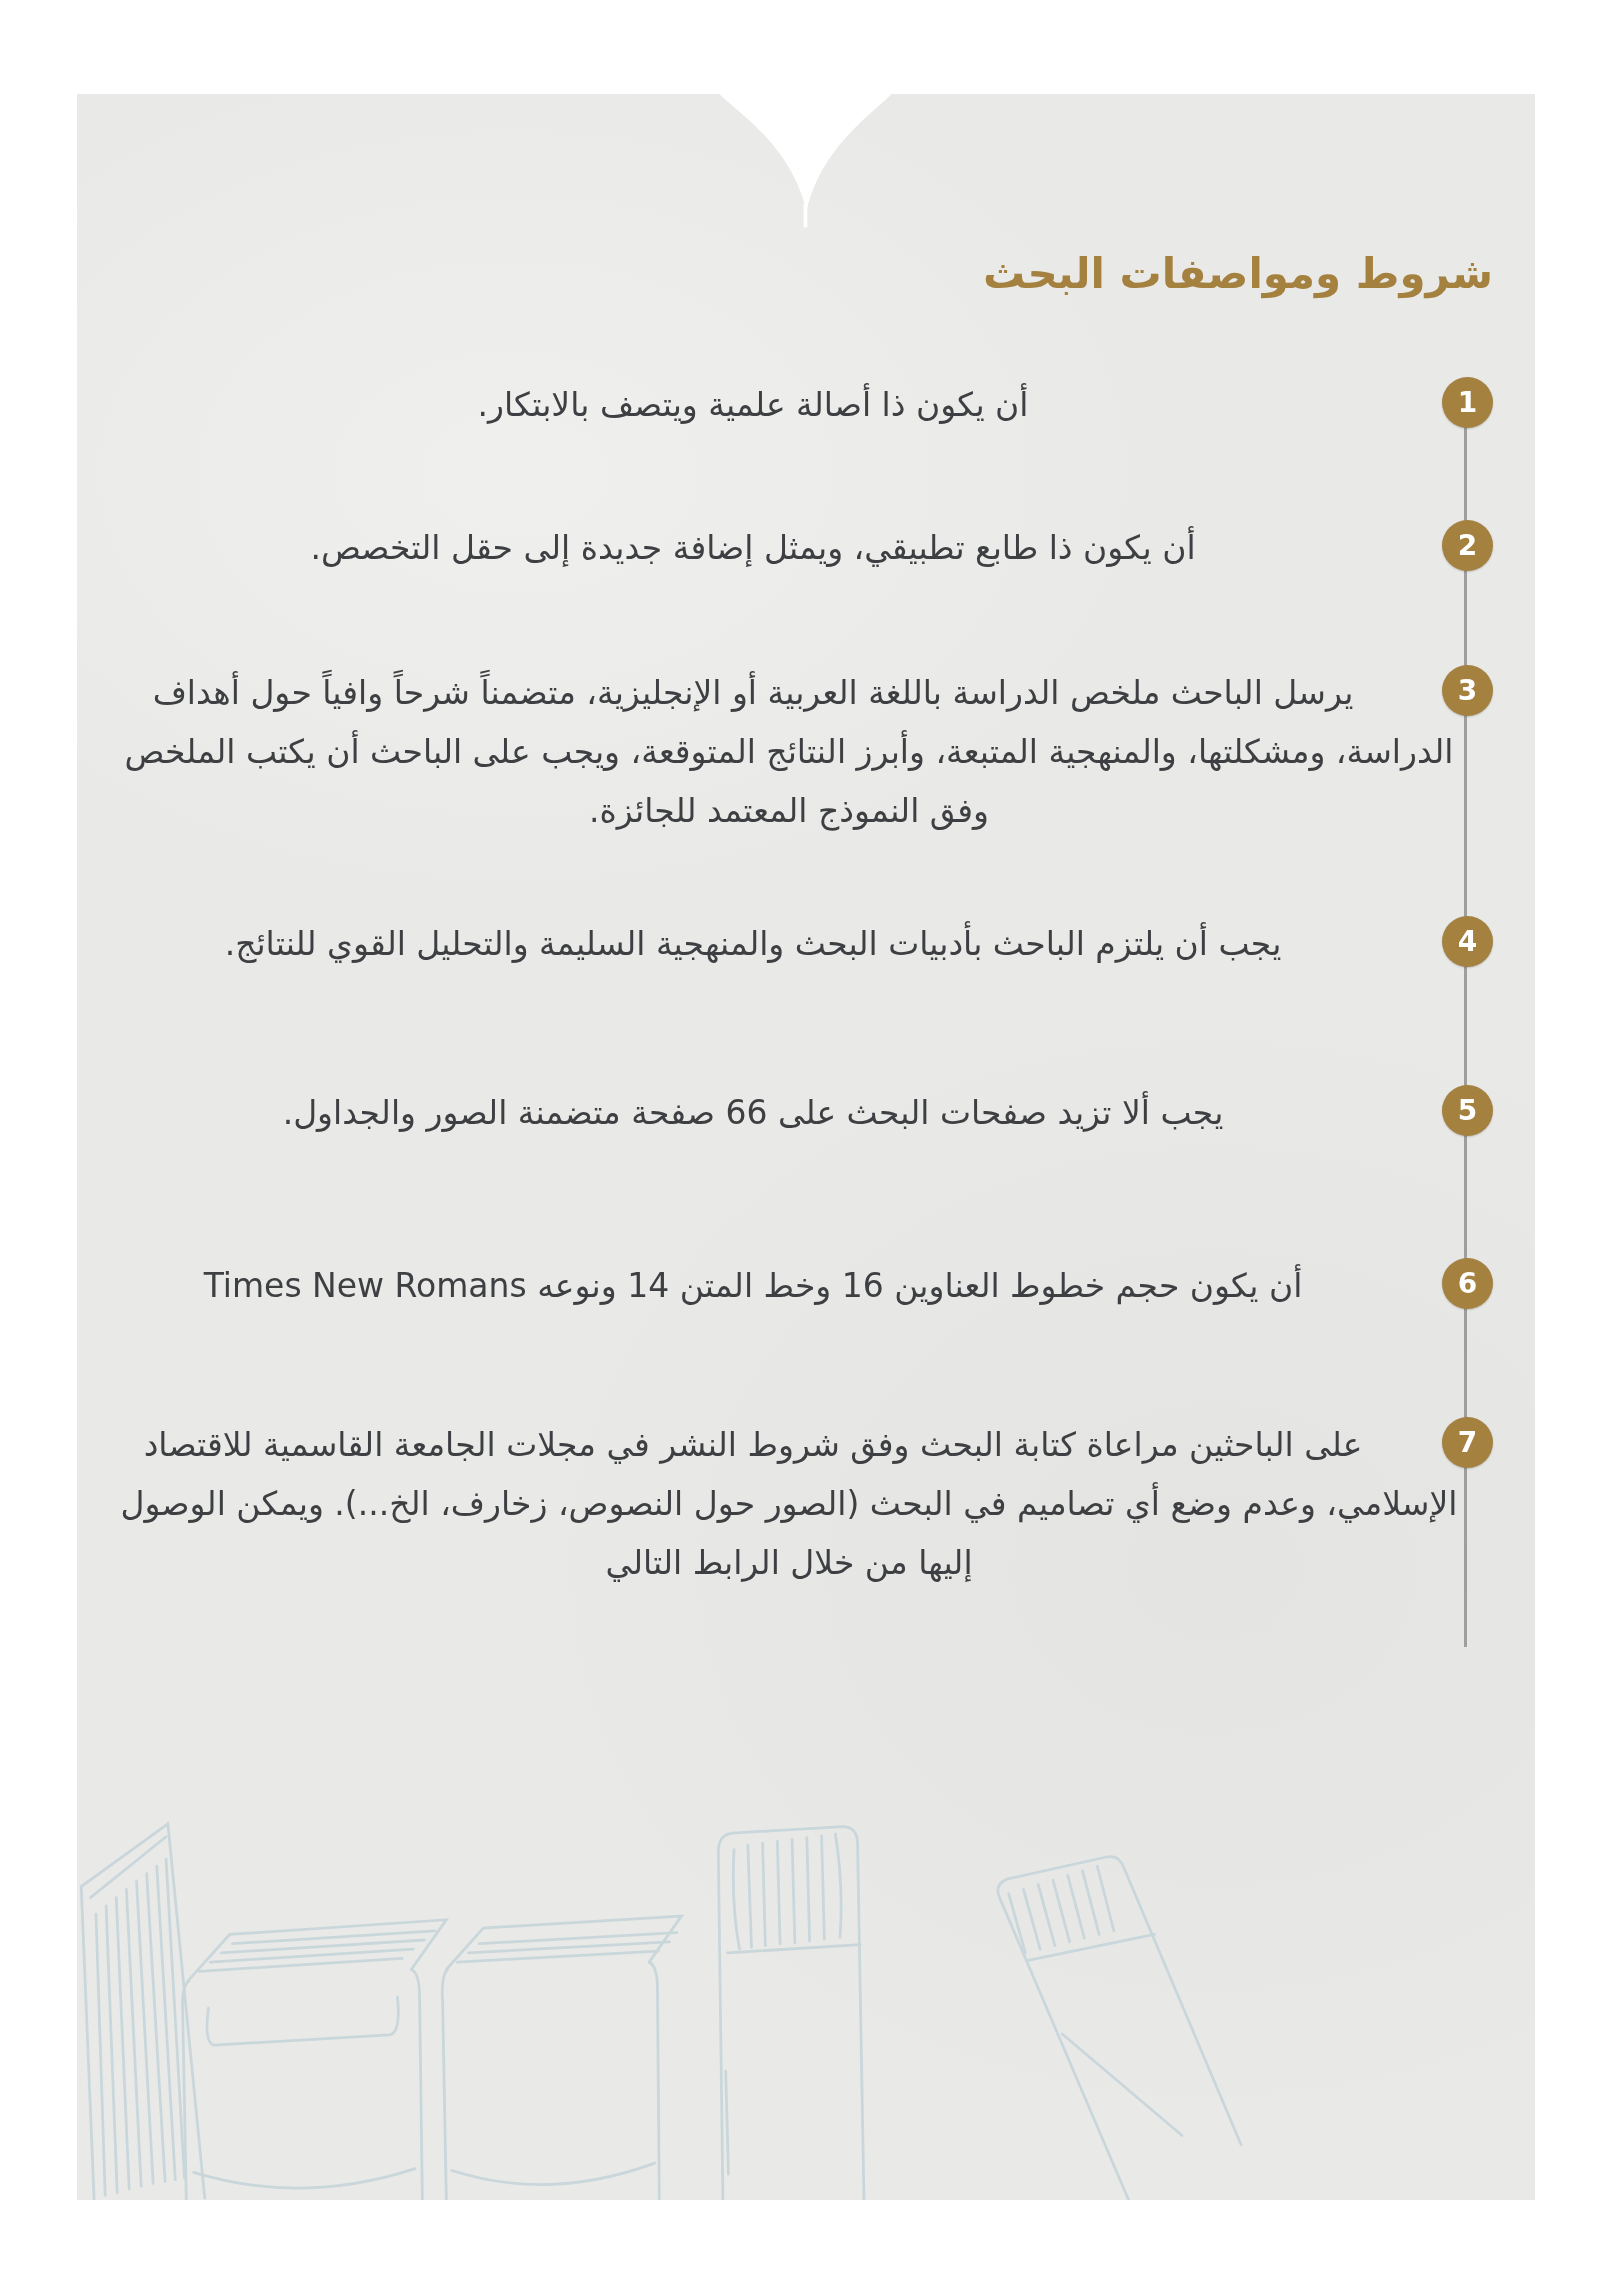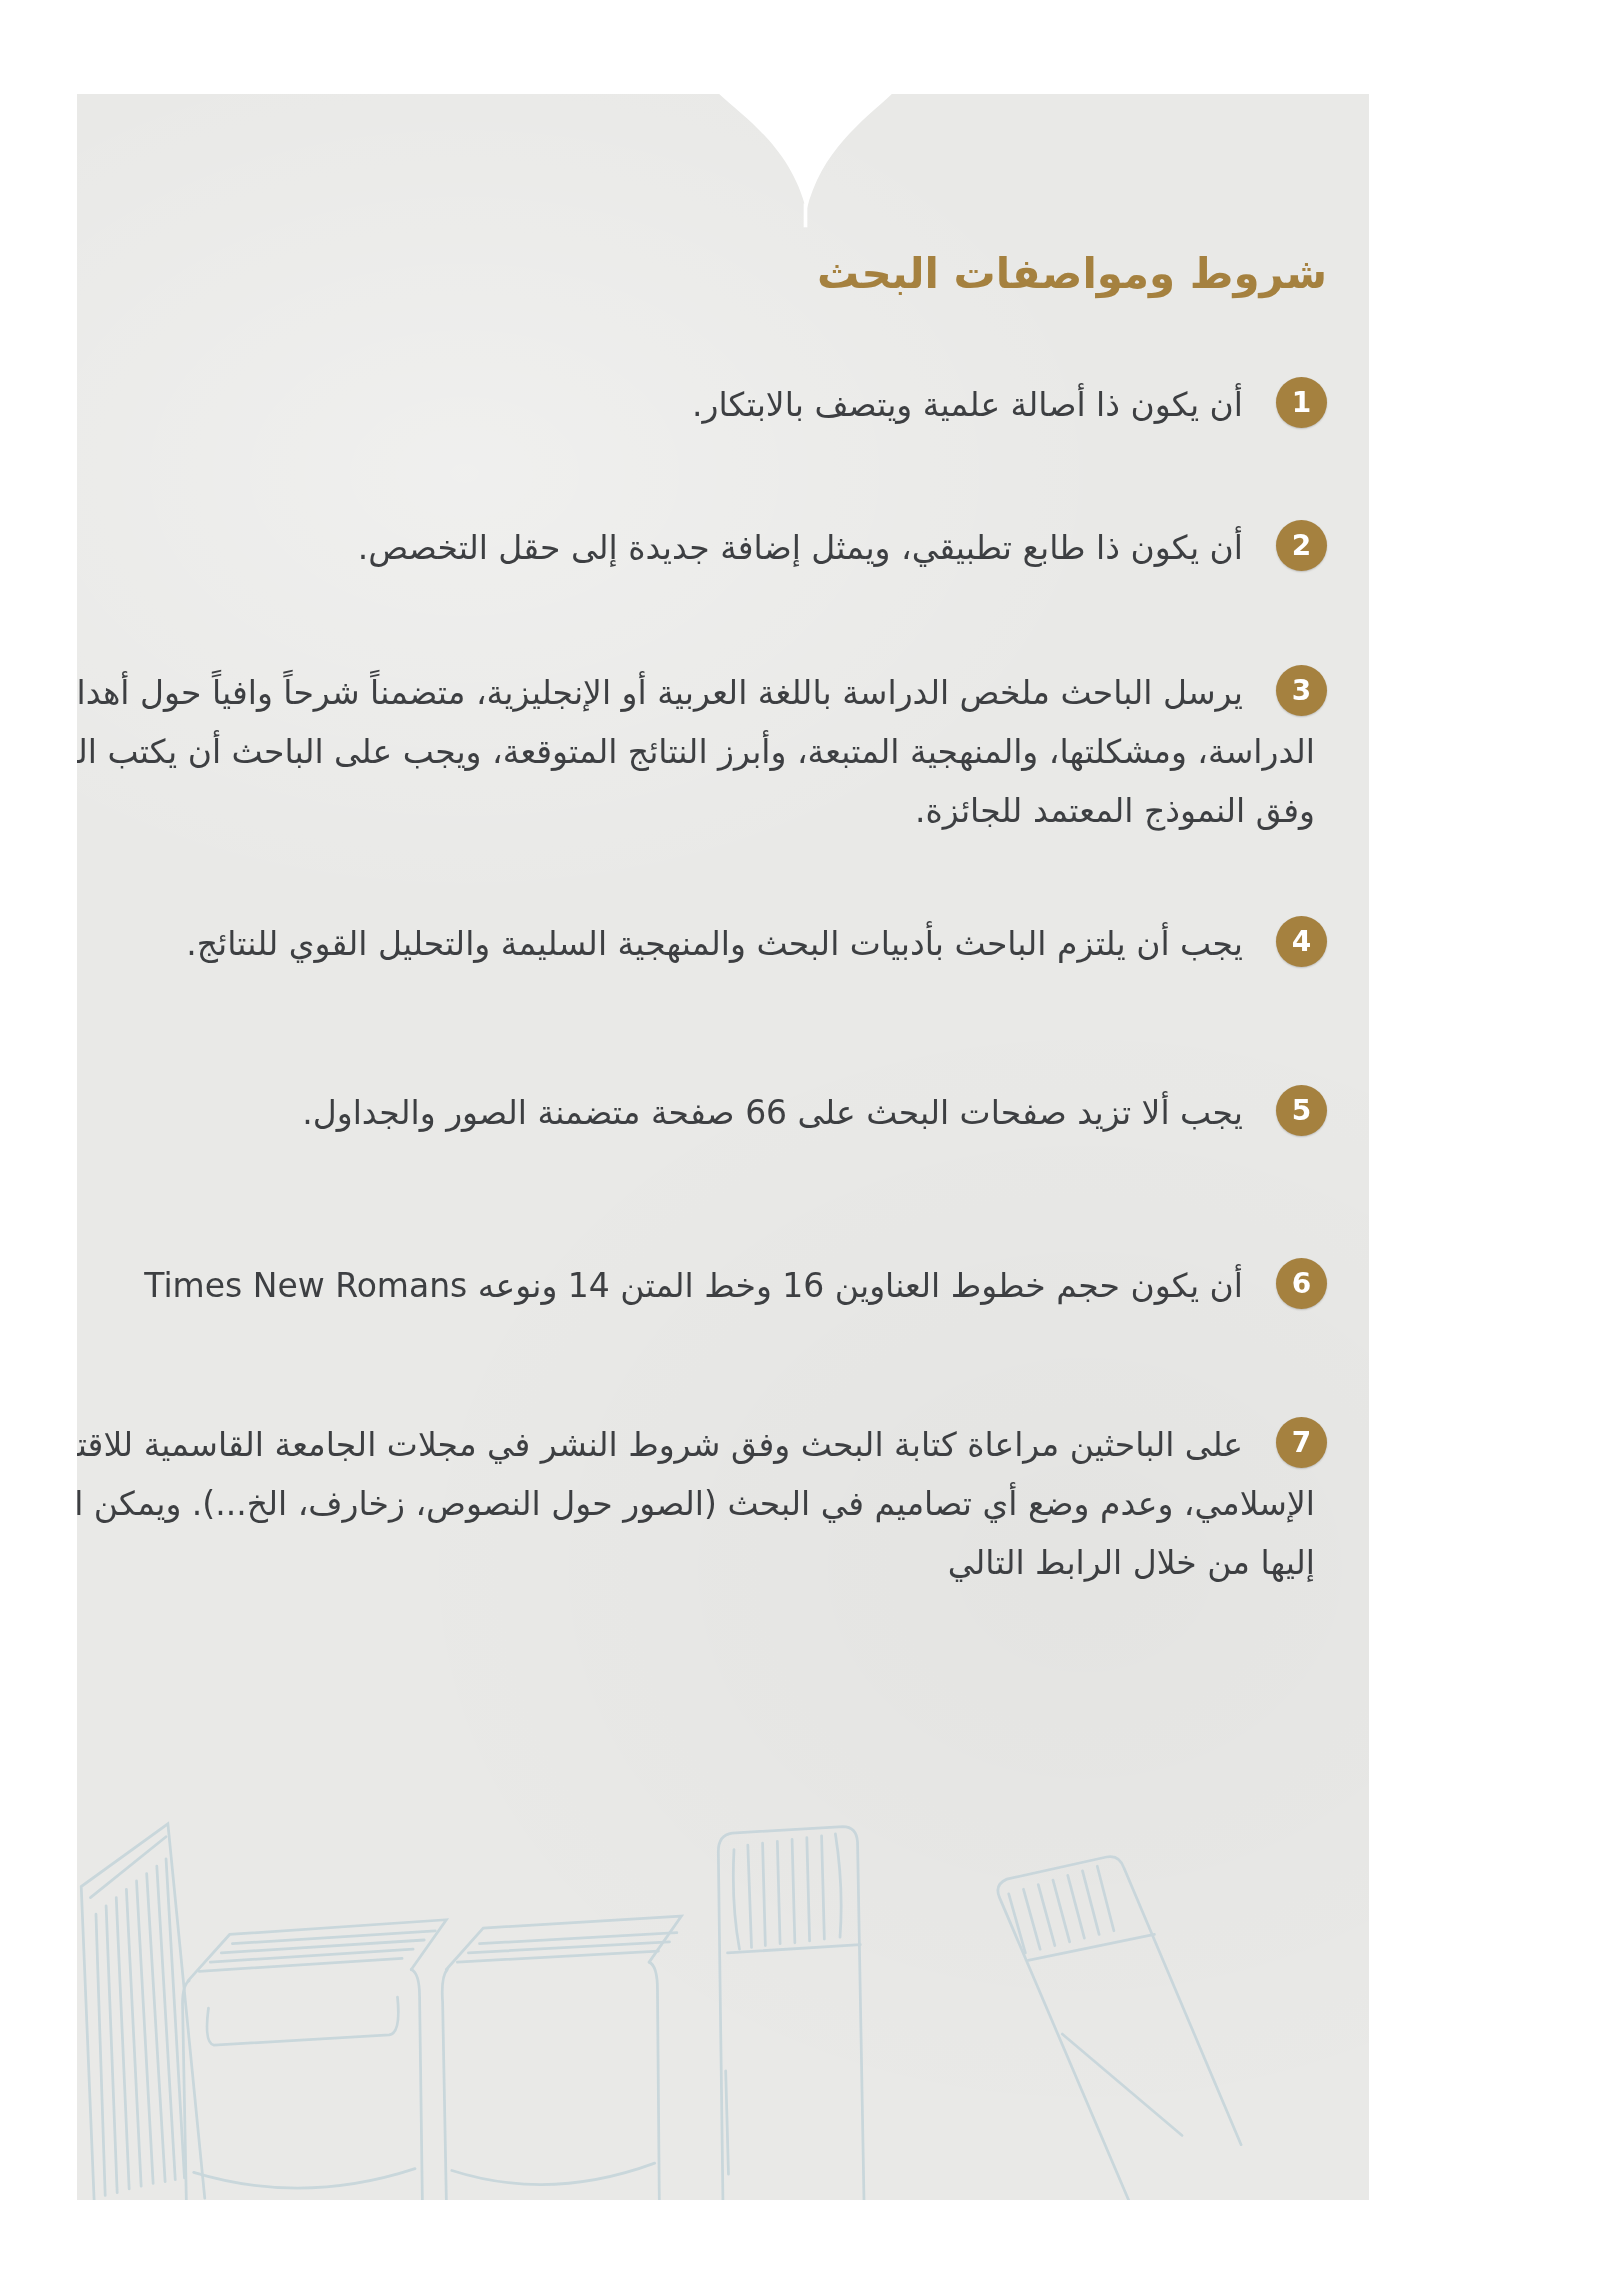--- a/index.html
+++ b/index.html
@@ -5,21 +5,21 @@
   html,body{margin:0;padding:0;}
   body{
     width:1613px;height:2290px;
     background:#ffffff;
     font-family:"DejaVu Sans","Liberation Sans",sans-serif;
     position:relative;overflow:hidden;
   }
   .page{position:absolute;inset:0;}
   
   .card{
-    position:absolute;left:77px;top:94px;width:1292px;height:2106px;
+    position:absolute;left:77px;top:94px;width:1458px;height:2106px;
     background-color:#e9e9e7;
     background-image:
       radial-gradient(1108px 738px at 30% 18%, rgba(255,255,255,.30), transparent 60%),
       radial-gradient(1015px 831px at 78% 70%, rgba(0,0,0,.025), transparent 70%);
     overflow:hidden;
   }
   
   .notch{position:absolute;top:-0.9px;left:641px;width:175px;height:138px;z-index:3;}
   
   .title{
@@ -33,21 +33,21 @@
   .vline{
     position:absolute;left:1387px;top:314px;width:2.8px;height:1239px;
     background:#9e9e9e;z-index:1;
   }
   
   .item{
     position:absolute;right:54px;width:1384px;
     direction:rtl;z-index:2;
   }
   .item .txt{
-    text-align:right;text-indent:72px;
+    text-align:center;text-indent:72px;
     font-size:33px;line-height:59px;color:#3d3f42;
   }
   .badge{
     position:absolute;right:-12px;top:1.8px;
     width:51px;height:51px;border-radius:50%;
     background:#a5813f;color:#ffffff;
     font-size:28px;font-weight:bold;
     display:flex;align-items:center;justify-content:center;
     text-indent:0;z-index:2;
     box-shadow:0 0.9px 1.8px rgba(0,0,0,.18);

